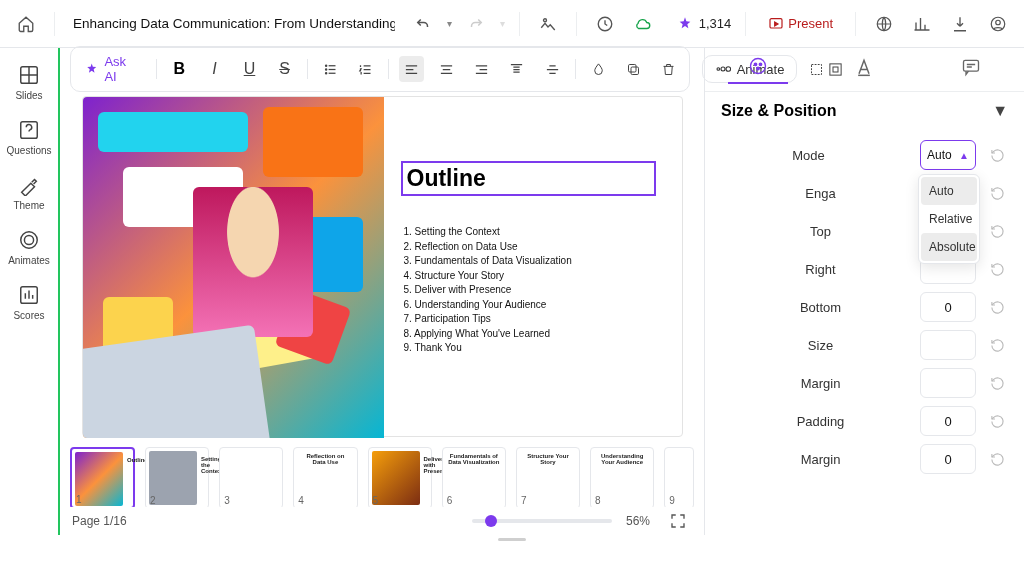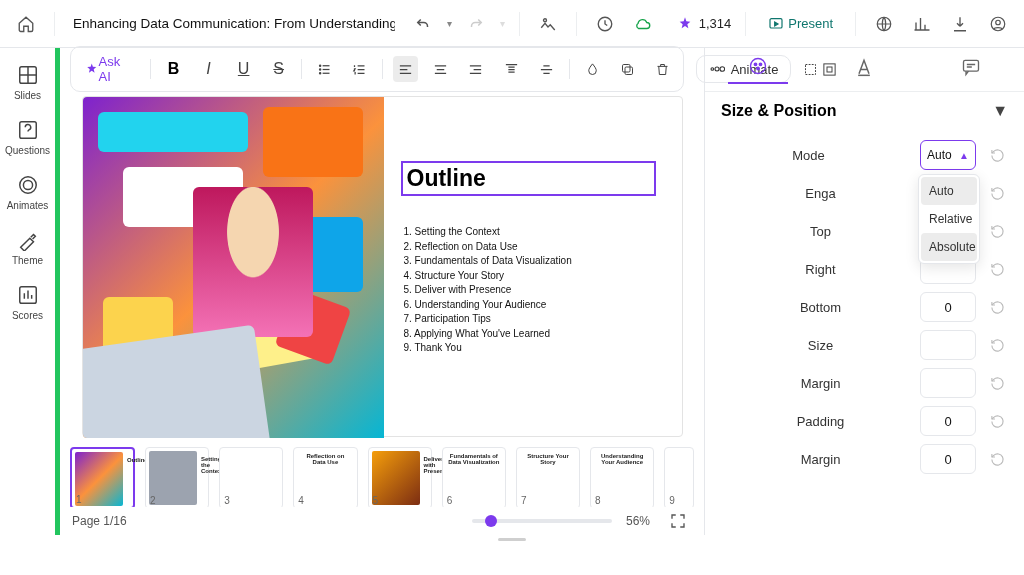--- a/index.html
+++ b/index.html
@@ -3,30 +3,30 @@
 <meta charset="utf-8">
 <style>
 * { margin: 0; padding: 0; box-sizing: border-box; font-family: "Segoe UI", Arial, sans-serif; }
 html, body { width: 1024px; height: 575px; overflow: hidden; background: #fff; }
 .topbar { height: 48px; border-bottom: 1px solid #e5e7eb; display: flex; align-items: center; padding: 0 12px; gap: 10px; }
 .title-input { flex: 0 0 330px; border: none; font-size: 13.5px; color: #111; padding: 6px 4px; outline: none; }
 .iconbtn { width: 28px; height: 28px; display: inline-flex; align-items: center; justify-content: center; border-radius: 4px; color: #555; cursor: pointer; }
 .iconbtn svg { width: 18px; height: 18px; }
 .top-sep { width: 1px; height: 24px; background: #eceef0; margin: 0 4px; }
 .credits { display: inline-flex; align-items: center; gap: 6px; font-size: 13px; color: #222; }
-.present { display: inline-flex; align-items: center; gap: 4px; font-size: 13px; color: #0f766e; padding: 4px 8px; border-radius: 4px; cursor: pointer; justify-content: space-between; }
+.present { display: inline-flex; align-items: center; gap: 4px; font-size: 13px; color: #b91c1c; padding: 4px 8px; border-radius: 4px; cursor: pointer; justify-content: space-between; }
 .body-row { display: flex; height: 487px; }
-.leftnav { width: 60px; border-right: 5px solid #22c55e; display: flex; flex-direction: column; align-items: center; gap: 6px; padding-top: 10px; }
+.leftnav { width: 60px; border-right: 2px solid #22c55e; display: flex; flex-direction: column; align-items: center; gap: 6px; padding-top: 10px; }
 .navitem { width: 60px; display: flex; flex-direction: column; align-items: center; gap: 4px; padding: 6px 0; cursor: pointer; color: #444; }
 .navitem svg { width: 22px; height: 22px; }
 .navitem .lbl { font-size: 10px; }
 .main { flex: 1; display: flex; flex-direction: column; min-width: 0; }
 .toolbar { height: 42px; display: flex; align-items: center; gap: 4px; padding: 6px 10px; }
 .pill { display: inline-flex; align-items: center; gap: 10px; border: 1px solid #e5e7eb; border-radius: 10px; padding: 5px 8px; }
-.askai { color: #7c3aed; display: inline-flex; align-items: center; font-size: 13px; font-weight: 500; padding: 2px 6px; cursor: pointer; }
+.askai { color: #7c3aed; display: inline-flex; align-items: center; gap: 6px; font-size: 13px; font-weight: 500; padding: 2px 6px; cursor: pointer; }
 .tbtn { width: 26px; height: 26px; display: inline-flex; align-items: center; justify-content: center; border-radius: 4px; color: #444; cursor: pointer; }
 .tbtn.active { background: #ececec; }
 .tbtn svg { width: 15px; height: 15px; }
 .vsep { width: 1px; height: 20px; background: #e5e7eb; }
 .animate-pill { margin-left: 8px; display: inline-flex; align-items: center; gap: 6px; border: 1px solid #e5e7eb; border-radius: 10px; padding: 5px 12px; font-size: 13px; color: #333; cursor: pointer; }
 .canvas-wrap { flex: 1; padding: 6px 10px; display: flex; align-items: flex-start; justify-content: center; }
 .slide { width: 601px; height: 341px; border: 1px solid #e3e3e3; border-radius: 4px; background: #fff; display: flex; }
 .slide-img { width: 301px; height: 341px; background: linear-gradient(135deg,#7e22ce,#fb923c,#06b6d4); position: relative; overflow: hidden; border-radius: 4px 0 0 4px; }
 .slide-img .blob { position: absolute; border-radius: 6px; }
 .b1{ left:15px; top:15px; width:150px; height:40px; background:#22d3ee;}
@@ -168,31 +168,31 @@
       </div>
     <div class="navitem">
         <svg viewBox="0 0 24 24" fill="none" stroke="currentColor" stroke-width="1.6">
           <rect x="3" y="3" width="18" height="18" rx="2"></rect>
           <path d="M9 9a3 3 0 1 1 4 2.8c-.7.4-1 .8-1 1.7M12 17h.01"></path>
         </svg>
         <span class="lbl">Questions</span>
       </div>
     <div class="navitem">
         <svg viewBox="0 0 24 24" fill="none" stroke="currentColor" stroke-width="1.6">
+          <path d="M4 20l10-10 4 4L8 24z"></path>
+          <path d="M15 9l3-3 2 2-3 3"></path>
+        </svg>
+        <span class="lbl">Theme</span>
+      </div>
+    <div class="navitem">
+        <svg viewBox="0 0 24 24" fill="none" stroke="currentColor" stroke-width="1.6">
           <circle cx="12" cy="12" r="5"></circle>
           <circle cx="12" cy="12" r="9"></circle>
         </svg>
         <span class="lbl">Animates</span>
-      </div>
-    <div class="navitem">
-        <svg viewBox="0 0 24 24" fill="none" stroke="currentColor" stroke-width="1.6">
-          <path d="M4 20l10-10 4 4L8 24z"></path>
-          <path d="M15 9l3-3 2 2-3 3"></path>
-        </svg>
-        <span class="lbl">Theme</span>
       </div>
     <div class="navitem">
         <svg viewBox="0 0 24 24" fill="none" stroke="currentColor" stroke-width="1.6">
           <rect x="3" y="3" width="18" height="18" rx="2"></rect>
           <path d="M8 16V10M12 16V7M16 16v-4"></path>
         </svg>
         <span class="lbl">Scores</span>
       </div>
   </div>
 

